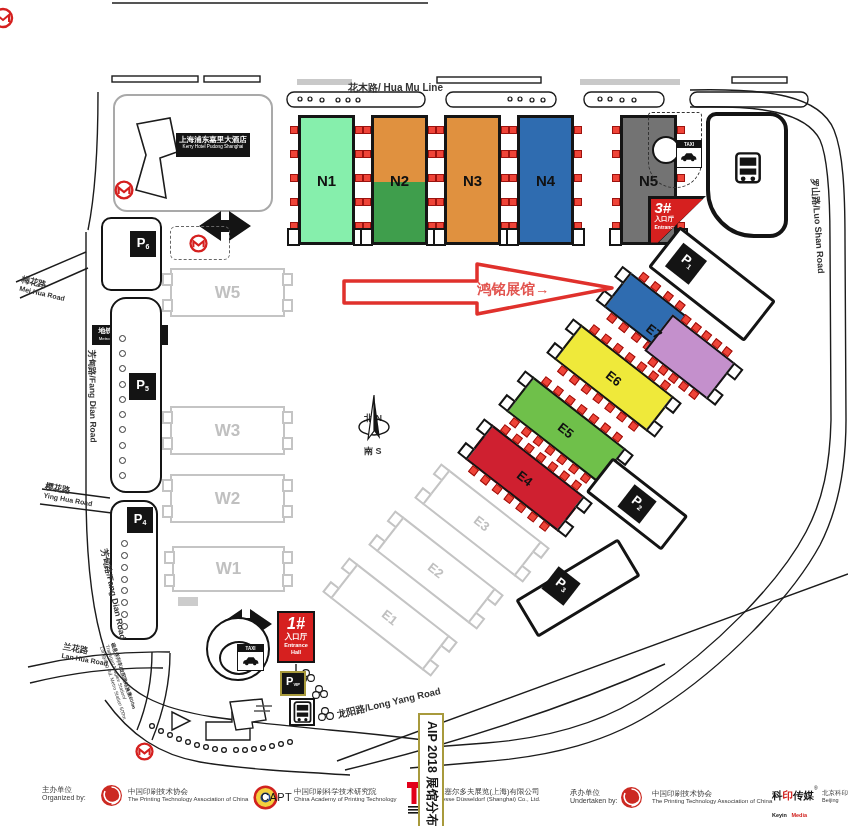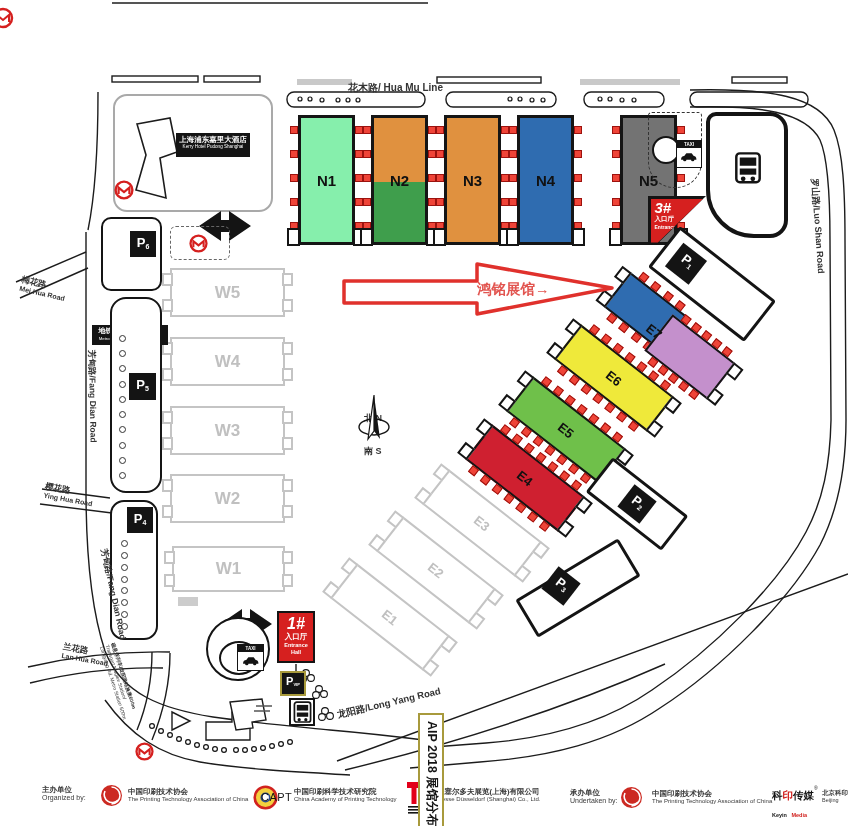--- a/index.html
+++ b/index.html
@@ -48,21 +48,21 @@
   .entinner{position:absolute;inset:2.5px;background:#d6201f;color:#fff;}
   .ent1{border:2.5px solid #141414;background:#d6201f;color:#fff;box-sizing:border-box;text-align:center;}
   .entnum{font-weight:bold;font-style:italic;line-height:1;}
   
   .blackbox{background:#141414;color:#fff;text-align:center;line-height:1.25;}
   .taxisign{position:absolute;border:1.8px solid #141414;background:#fff;box-sizing:border-box;}
   .taxisign .tbar{background:#141414;color:#fff;font-size:4.5px;font-weight:bold;text-align:center;line-height:7px;height:7px;}
   .circle{position:absolute;border:2.5px solid #141414;border-radius:50%;background:#fff;box-sizing:border-box;}
   .island{position:absolute;border:3px solid #141414;background:#fff;box-sizing:border-box;border-radius:3px;}
   .ftxt{position:absolute;color:#3a3a3a;line-height:1.25;white-space:nowrap;}
-  .ftxt .zh{font-size:7.5px;font-weight:bold;}
+  .ftxt .zh{font-size:7.5px;font-weight:normal;}
   .ftxt .en{font-size:6px;}
 </style>
 </head>
 <body>
 
 <div id="stage">
 
   <svg width="0" height="0" style="position:absolute">
     <defs>
       <g id="metro-sym">
@@ -338,27 +338,20 @@
     </div>
   </div>
 
   <div class="whall" style="left:170px;top:268px;">
     <i class="wtab tl"></i>
       <i class="wtab bl"></i>
       <i class="wtab tr"></i>
       <i class="wtab br"></i>
     <span class="hlabel">W5</span>
   </div>
-  <div class="whall" style="left:170px;top:337px;">
-    <i class="wtab tl"></i>
-      <i class="wtab bl"></i>
-      <i class="wtab tr"></i>
-      <i class="wtab br"></i>
-    <span class="hlabel">W4</span>
-  </div>
   <div class="whall" style="left:170px;top:406px;">
     <i class="wtab tl"></i>
       <i class="wtab bl"></i>
       <i class="wtab tr"></i>
       <i class="wtab br"></i>
     <span class="hlabel">W3</span>
   </div>
   <div class="whall" style="left:170px;top:474px;">
     <i class="wtab tl"></i>
       <i class="wtab bl"></i>

